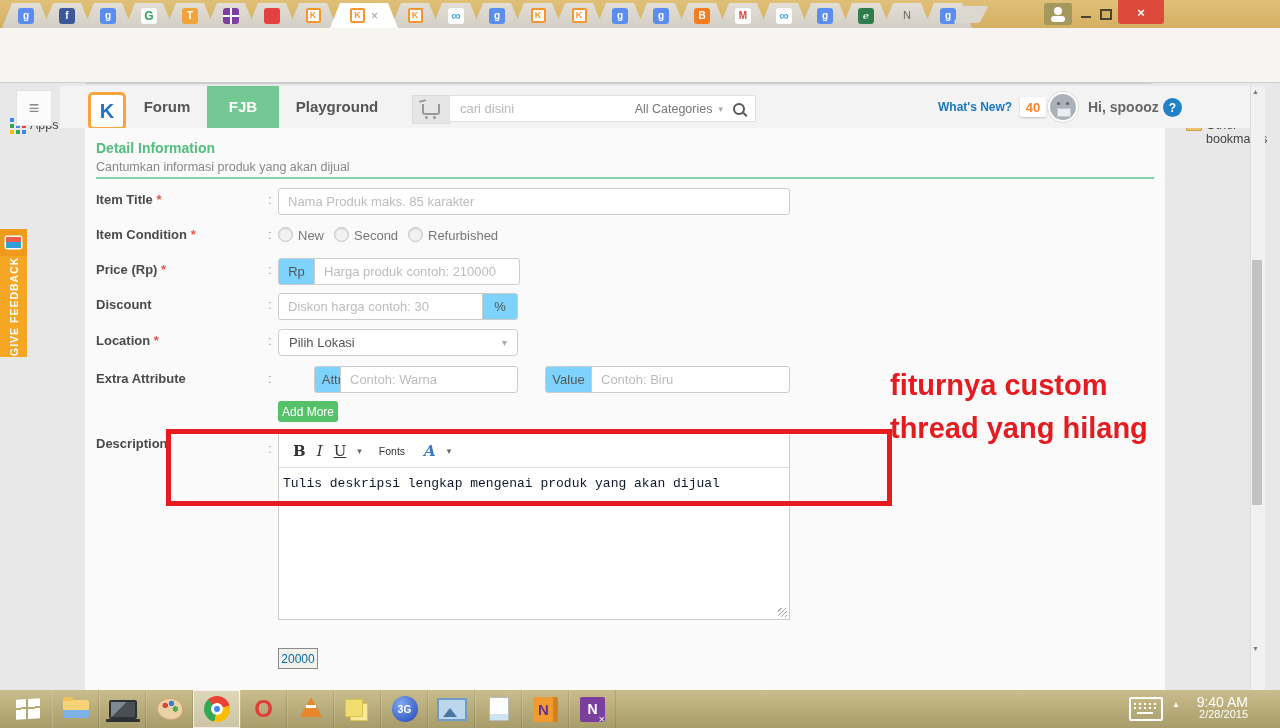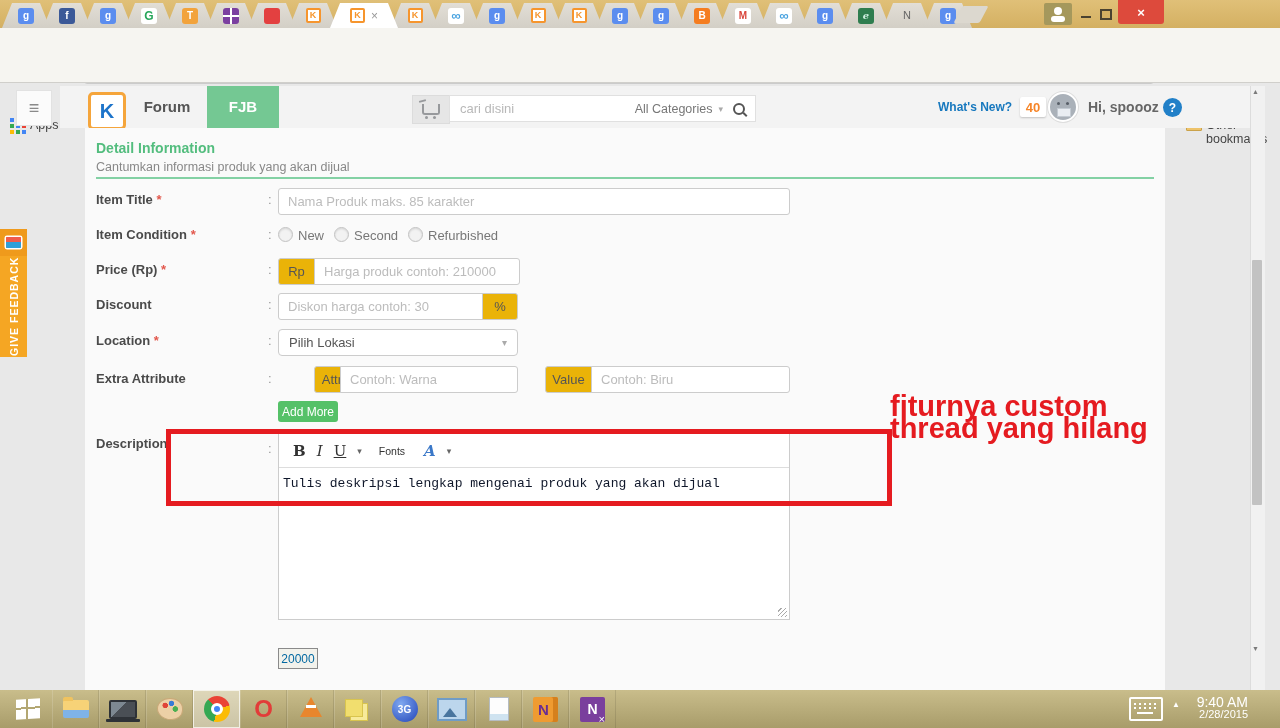--- a/index.html
+++ b/index.html
@@ -117,21 +117,21 @@
   #content{left:85px;top:128px;width:1080px;height:562px;background:#fafafa;}
   #fi-title{left:96px;top:140px;font-size:14px;font-weight:bold;color:#53bd7e;}
   #fi-sub{left:96px;top:160px;font-size:12.5px;color:#888;}
   #fi-hr{left:96px;top:177px;width:1058px;height:2px;background:#83d1a4;}
   .flabel{left:96px;font-size:13px;font-weight:bold;color:#4a4a4a;}
   .req{color:#e2574c;font-style:normal;font-weight:bold;}
   .colon{left:268px;font-size:13px;color:#999;}
   .tin{position:absolute;border:1px solid #ccc;border-radius:3px;background:#fff;font-size:13px;color:#555;
     padding:0 9px;outline:none;box-sizing:border-box;height:27px;font-family:"Liberation Sans",sans-serif;}
   .tin::placeholder{color:#bcbcbc;opacity:1;}
-  .addon{position:absolute;height:27px;background:#eab308;border:1px solid #ccc;color:#555;font-size:13px;
+  .addon{position:absolute;height:27px;background:#7dd3fc;border:1px solid #ccc;color:#555;font-size:13px;
     display:flex;align-items:center;justify-content:center;box-sizing:border-box;}
   .radio{position:absolute;width:13px;height:13px;border-radius:50%;background:#f2f2f2;border:1px solid #c2c2c2;
     box-shadow:inset 0 1px 2px rgba(0,0,0,.12);}
   .rlabel{position:absolute;font-size:13px;color:#777;}
   #sel-loc{left:278px;top:329px;width:240px;height:27px;background:#fff;border:1px solid #ccc;border-radius:4px;
     display:flex;align-items:center;padding:0 10px;box-sizing:border-box;font-size:13px;color:#555;}
   #sel-loc .caret{margin-left:auto;color:#aaa;font-size:10px;}
   #btn-addmore{left:278px;top:401px;width:60px;height:21px;background:#55c168;color:#fff;font-size:12px;
     display:flex;align-items:center;justify-content:center;border-radius:3px;}
   #editor{left:278px;top:433px;width:512px;height:187px;background:#fff;border:1px solid #ccc;box-sizing:border-box;}
@@ -146,21 +146,21 @@
   #tb-a{color:#3b78c8;font-style:italic;font-weight:bold;margin-left:8px;}
   #ed-ph{position:absolute;left:4px;top:42px;font-size:13px;color:#0f172a;font-family:Liberation Mono, monospace;}
   #ed-resize{position:absolute;right:2px;bottom:2px;width:9px;height:9px;
     background:repeating-linear-gradient(135deg,transparent 0 2px,#aaa 2px 3px);}
   #counter{left:278px;top:648px;width:38px;height:19px;background:#f2f2ec;border:1px solid #8a8a8a;
     font-size:12px;color:#0369a1;display:flex;align-items:center;justify-content:center;}
 
   
   #anno-rect{left:166px;top:429px;width:716px;height:67px;border:5px solid #e51b20;}
   .anno-line{left:890px;color:#e51b20;font-size:29px;font-weight:bold;white-space:nowrap;}
-  #anno-l1{top:369px;margin-top:21px;}
+  #anno-l1{top:369px;}
   #anno-l2{top:412px;}
 
   
   #scrollbar{left:1250px;top:86px;width:14px;height:604px;background:#f1f1f1;border-left:1px solid #dcdcdc;}
   #sb-up{left:1252px;top:88px;font-size:7px;color:#7a7a7a;}
   #sb-down{left:1252px;top:645px;font-size:7px;color:#7a7a7a;}
   #sb-thumb{left:1252px;top:260px;width:10px;height:245px;background:#c2c2c2;border-radius:1px;}
 
   
   #taskbar{left:0;top:690px;width:1280px;height:38px;background:linear-gradient(#c9bd8b,#a89c6a);}
@@ -341,20 +341,21 @@
     <span class="abs bmlabel" style="left:104px;">How do I install app...</span>
     <span id="other-folder" class="abs"></span>
     <span class="abs bmlabel" style="left:1206px;">Other bookmarks</span>
   </div>
 
   <div id="pageheader" class="abs"></div>
   <div id="hamburger" class="abs">≡</div>
   <div id="klogo" class="abs">K</div>
   <div id="nav-forum" class="abs hnav">Forum</div>
   <div id="nav-fjb" class="abs hnav">FJB</div>
+  <div id="nav-playground" class="abs hnav">Playground</div>
   <div id="search-cart" class="abs">
       <span class="cart"></span>
     </div>
   <div id="search-box" class="abs">
     <span id="search-ph">cari disini</span>
     <span id="search-cat">All Categories</span>
     <span id="search-cat-caret">▾</span>
     <span class="mag"></span>
   </div>
   <div id="whatsnew" class="abs">What's New?</div>

